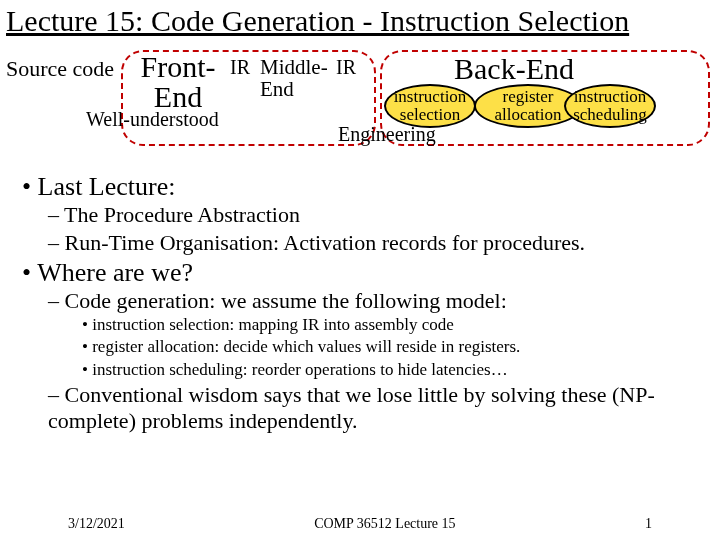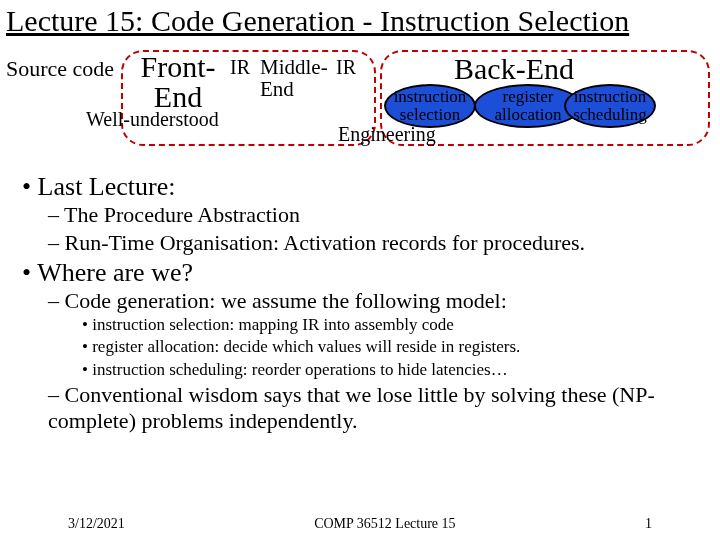--- a/index.html
+++ b/index.html
@@ -28,21 +28,21 @@
   }
   .dashbox {
     position: absolute;
     border: 2px dashed #c00000;
     border-radius: 22px;
   }
   .oval {
     position: absolute;
     border: 2px solid #000;
     border-radius: 50% / 50%;
-    background: #1d4ed8;
+    background: #fde047;
     text-align: center;
     font-size: 17px;
     line-height: 1.05;
     display: flex;
     flex-direction: column;
     justify-content: center;
   }
   .ir { font-size: 20px; position: absolute; }
   .small { font-size: 20px; position: absolute; }
   .bullets {

